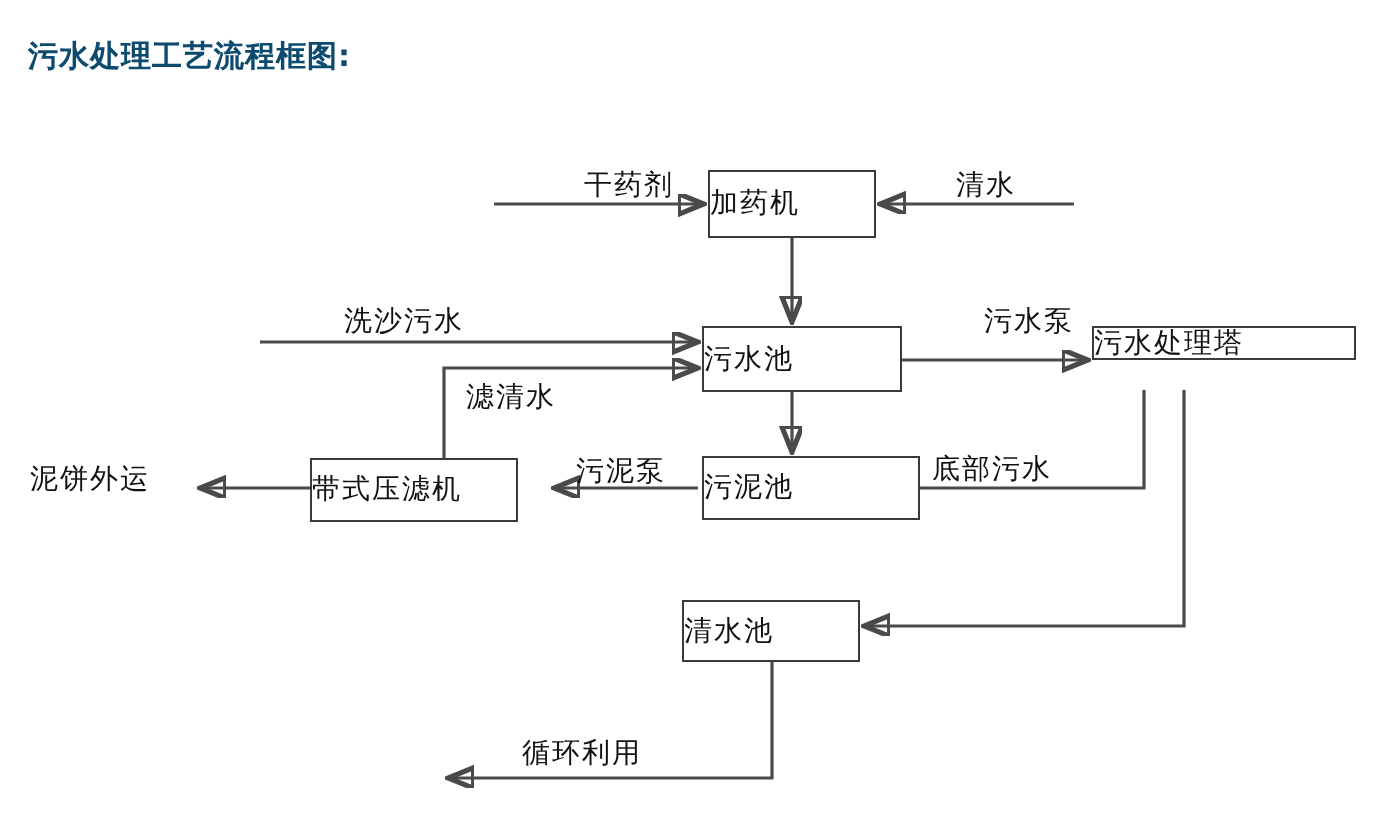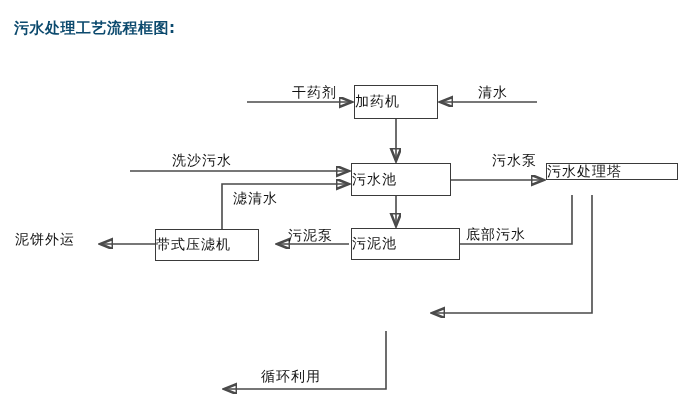--- a/index.html
+++ b/index.html
@@ -120,20 +120,23 @@
   </div>
 
   <div class="node" style="left:155px; top:229px; width:104px; height:32px;">
     <span>带式压滤机</span>
   </div>
 
   <div class="node" style="left:351px; top:228px; width:109px; height:32px;">
     <span>污泥池</span>
   </div>
 
+  <div class="node" style="left:341px; top:300px; width:89px; height:31px;">
+    <span>清水池</span>
+  </div>
 
   <div class="edge-label" style="left:256px; top:84px;margin-left:36px;">干药剂</div>
 
   <div class="edge-label" style="left:478px; top:84px;">清水</div>
 
   <div class="edge-label" style="left:172px; top:152px;">洗沙污水</div>
 
   <div class="edge-label" style="left:233px; top:190px;">滤清水</div>
 
   <div class="edge-label" style="left:456px; top:152px;margin-left:36px;">污水泵</div>

